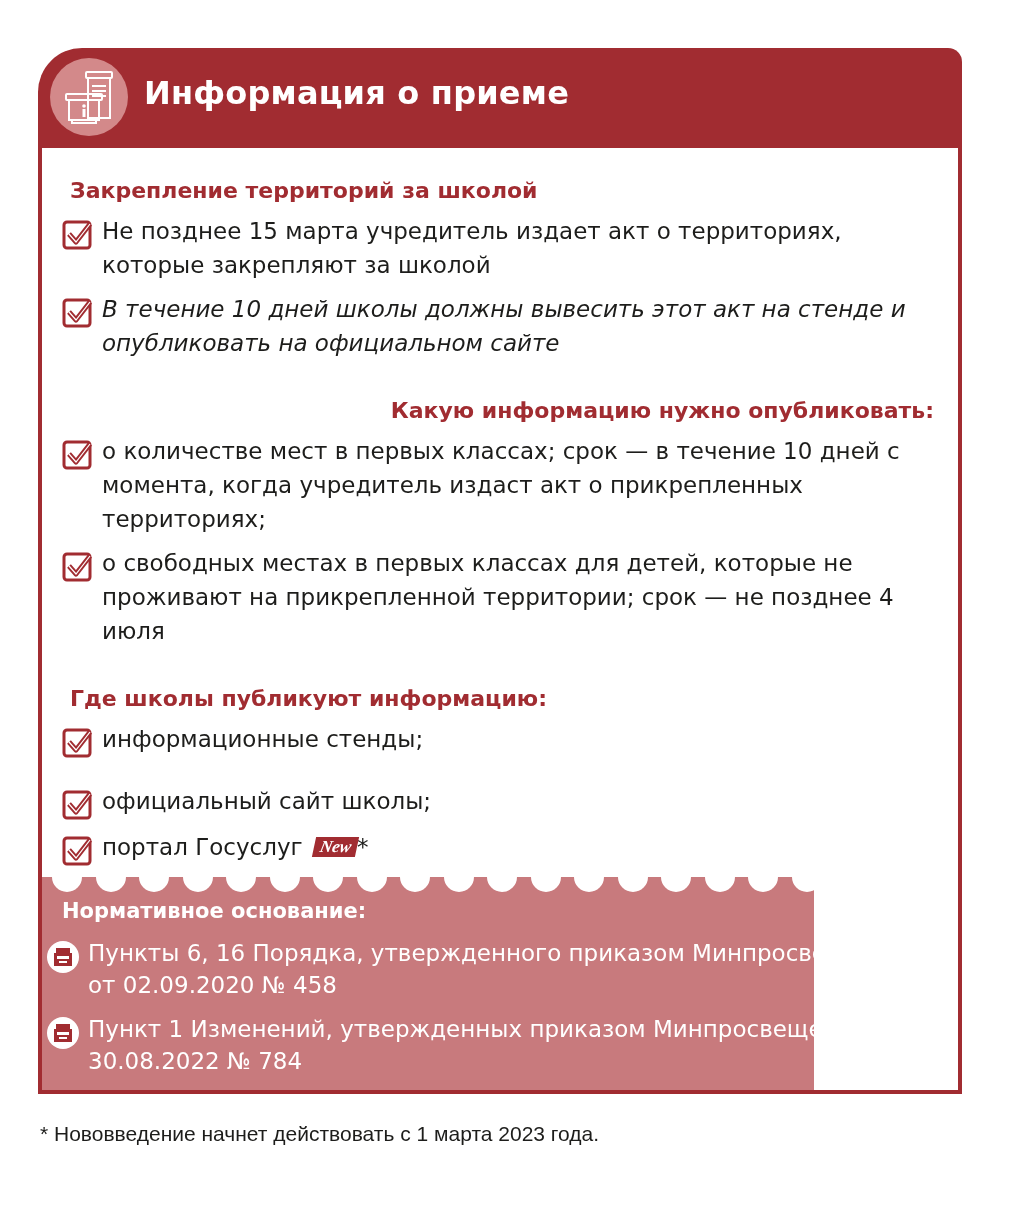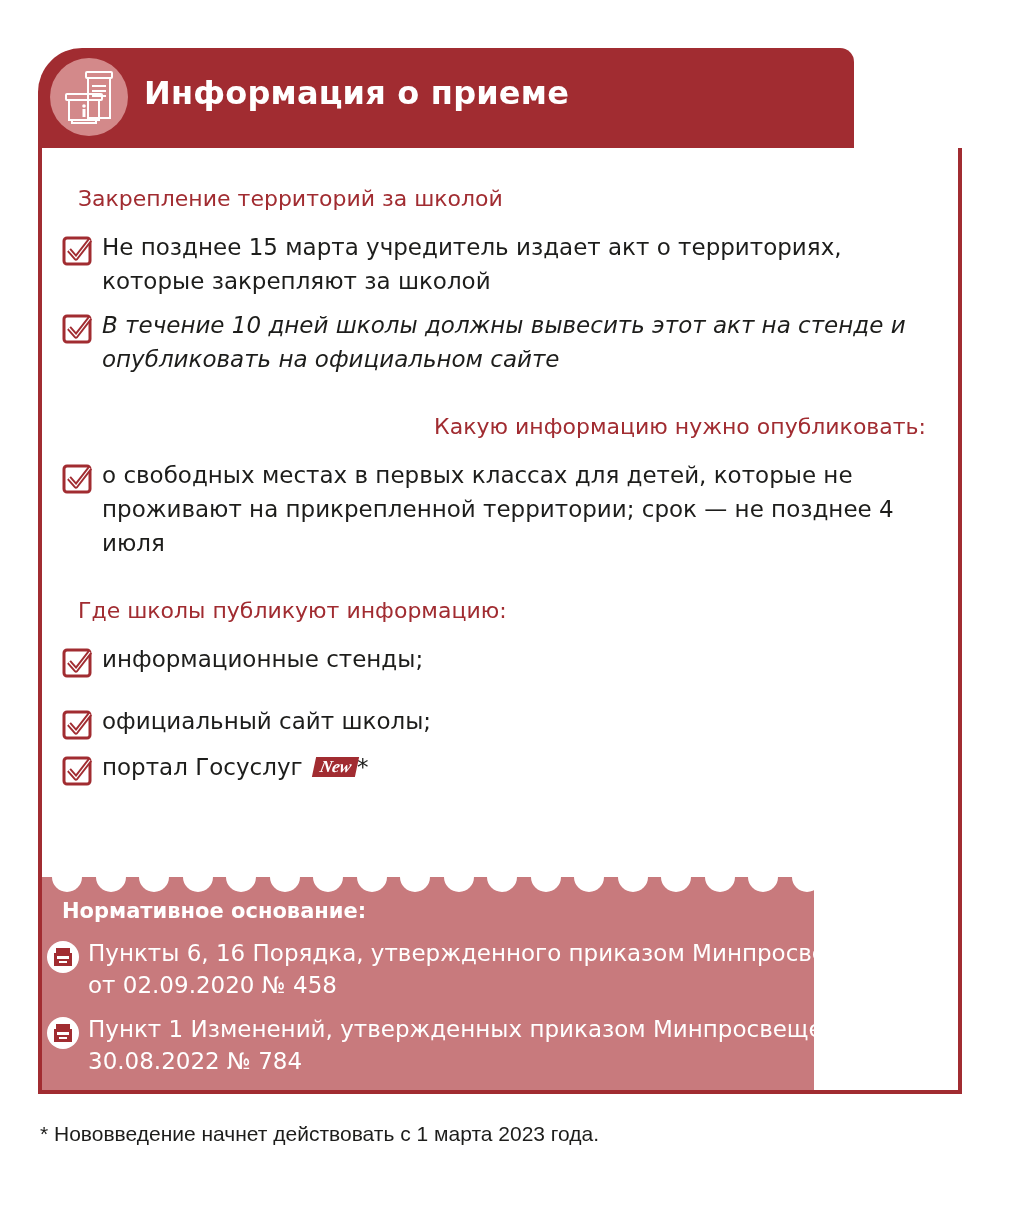--- a/index.html
+++ b/index.html
@@ -2,36 +2,36 @@
 <html><head>
   <meta charset="utf-8">
   <style>
     html, body { margin: 0; padding: 0; background: #ffffff; }
     body { width: 1024px; height: 1208px; position: relative; overflow: hidden;
            font-family: "DejaVu Sans", sans-serif; color: #1d1d1b; }
 
     .card { position: absolute; left: 38px; top: 48px; width: 924px; height: 1046px;
             box-sizing: border-box; }
 
-    .header { position: absolute; left: 0; top: 0; width: 816px; height: 100px;
+    .header { position: absolute; left: 0; top: 0; width: 924px; height: 100px;
               background: #a12c31; border-radius: 44px 14px 0 0; }
     .header-icon { position: absolute; left: 12px; top: 10px; width: 78px; height: 78px;
                    border-radius: 50%; background: #d3898a; }
     .header-icon svg { position: absolute; left: 0; top: 0; }
     .header-title { position: absolute; left: 106px; top: 26px; color: #ffffff;
                     font-family: "DejaVu Sans", sans-serif; font-weight: bold; font-size: 32px;
                     letter-spacing: 0.2px; white-space: nowrap; }
 
     .body-frame { position: absolute; left: 0; top: 100px; width: 924px; height: 946px;
                   box-sizing: border-box; border-left: 4px solid #a12c31; border-right: 4px solid #a12c31;
                   border-bottom: 4px solid #a12c31; }
 
     .content { position: absolute; left: 24px; top: 120px; width: 880px; }
-    .section-title { color: #a12c31; font-weight: normal; font-size: 22px; line-height: 30px;
-                     white-space: nowrap; margin: 16px; }
+    .section-title { color: #a12c31; font-weight: bold; font-size: 22px; line-height: 30px;
+                     white-space: nowrap; margin: 8px; }
     .item { position: relative; padding-left: 40px; font-size: 23px; line-height: 34px;
             color: #1d1d1b; }
     .item .check { position: absolute; left: 0; top: 4px; width: 32px; height: 32px; }
     .item-text { display: block; }
 
     .normative { position: absolute; left: 4px; top: 829px; width: 772px; height: 213px;
                  background: #c87a7d; }
     .scallops { position: absolute; left: 4px; top: 829px; width: 916px; height: 18px;
                 overflow: hidden; }
     .scallops span { position: absolute; top: -15px; width: 30px; height: 30px; border-radius: 50%;
@@ -90,20 +90,28 @@
     <div class="item" style="margin-top:10px;font-style:italic;">
       <svg class="check" viewBox="0 0 32 32">
         <rect x="2" y="4" width="26" height="26" rx="3" fill="none" stroke="#a12c31" stroke-width="3"></rect>
         <path d="M7 16 L14 24 L28 6" fill="none" stroke="#a12c31" stroke-width="5" stroke-linejoin="round"></path>
         <path d="M7 16 L14 24 L28 6" fill="none" stroke="#ffffff" stroke-width="1.2"></path>
       </svg>
       <span class="item-text">В течение 10 дней школы должны вывесить этот акт на стенде и опубликовать на официальном сайте</span>
     </div>
 
     <div class="section-title" style="margin-top:36px;text-align:right;">Какую информацию нужно опубликовать:</div>
+    <div class="item" style="margin-top:8px;">
+      <svg class="check" viewBox="0 0 32 32">
+        <rect x="2" y="4" width="26" height="26" rx="3" fill="none" stroke="#a12c31" stroke-width="3"></rect>
+        <path d="M7 16 L14 24 L28 6" fill="none" stroke="#a12c31" stroke-width="5" stroke-linejoin="round"></path>
+        <path d="M7 16 L14 24 L28 6" fill="none" stroke="#ffffff" stroke-width="1.2"></path>
+      </svg>
+      <span class="item-text">о количестве мест в первых классах; срок — в течение 10 дней с момента, когда учредитель издаст акт о прикрепленных территориях;</span>
+    </div>
     <div class="item" style="margin-top:10px;">
       <svg class="check" viewBox="0 0 32 32">
         <rect x="2" y="4" width="26" height="26" rx="3" fill="none" stroke="#a12c31" stroke-width="3"></rect>
         <path d="M7 16 L14 24 L28 6" fill="none" stroke="#a12c31" stroke-width="5" stroke-linejoin="round"></path>
         <path d="M7 16 L14 24 L28 6" fill="none" stroke="#ffffff" stroke-width="1.2"></path>
       </svg>
       <span class="item-text">о свободных местах в первых классах для детей, которые не проживают на прикрепленной территории; срок — не позднее 4 июля</span>
     </div>
 
     <div class="section-title" style="margin-top:36px;">Где школы публикуют информацию:</div>

